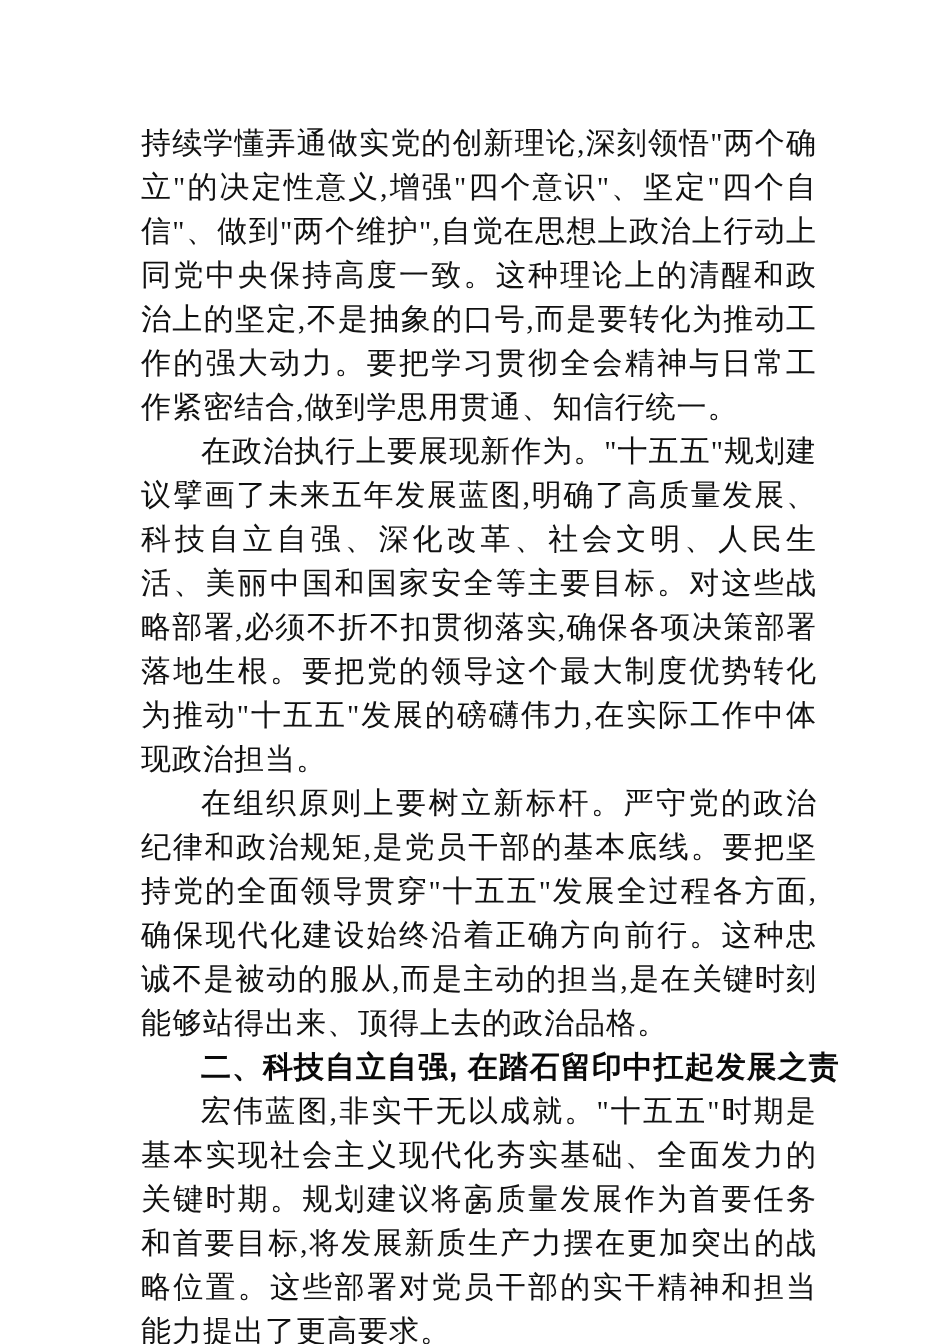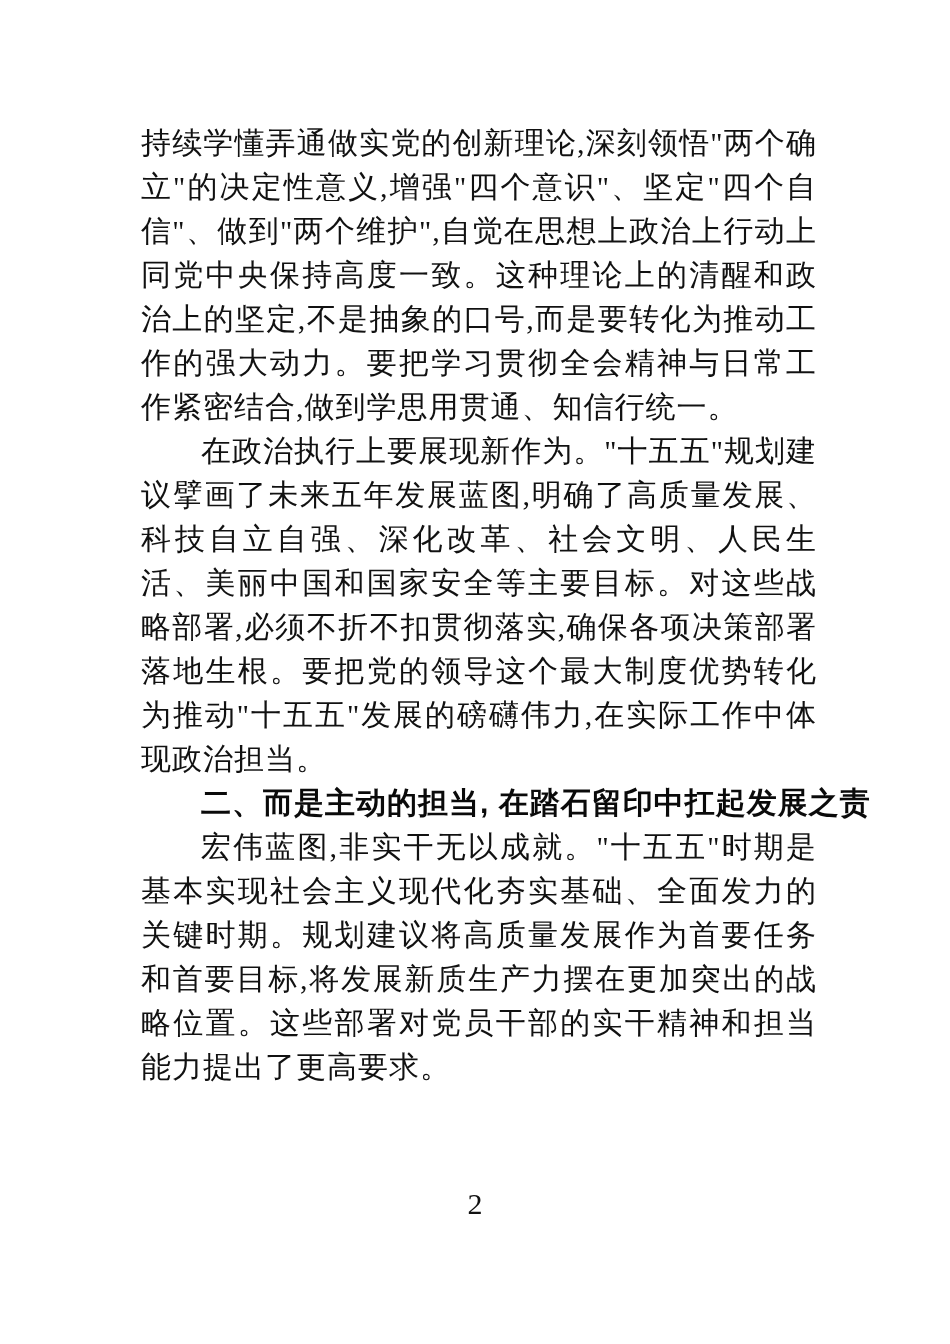--- a/index.html
+++ b/index.html
@@ -58,17 +58,18 @@
     color: #111111;
   }
 </style>
 </head>
 <body>
 
 <div class="page">
   <div class="content">
     <p>持续学懂弄通做实党的创新理论,深刻领悟"两个确立"的决定性意义,增强"四个意识"、坚定"四个自信"、做到"两个维护",自觉在思想上政治上行动上同党中央保持高度一致。这种理论上的清醒和政治上的坚定,不是抽象的口号,而是要转化为推动工作的强大动力。要把学习贯彻全会精神与日常工作紧密结合,做到学思用贯通、知信行统一。</p>
     <p class="indent">在政治执行上要展现新作为。"十五五"规划建议擘画了未来五年发展蓝图,明确了高质量发展、科技自立自强、深化改革、社会文明、人民生活、美丽中国和国家安全等主要目标。对这些战略部署,必须不折不扣贯彻落实,确保各项决策部署落地生根。要把党的领导这个最大制度优势转化为推动"十五五"发展的磅礴伟力,在实际工作中体现政治担当。</p>
-    <h2 class="section-heading">二、而是主动的担当, 在踏石留印中扛起发展之责</h2>
+    <p class="indent">在组织原则上要树立新标杆。严守党的政治纪律和政治规矩,是党员干部的基本底线。要把坚持党的全面领导贯穿"十五五"发展全过程各方面,确保现代化建设始终沿着正确方向前行。这种忠诚不是被动的服从,而是主动的担当,是在关键时刻能够站得出来、顶得上去的政治品格。</p>
+    <h2 class="section-heading">二、科技自立自强, 在踏石留印中扛起发展之责</h2>
     <p class="indent">宏伟蓝图,非实干无以成就。"十五五"时期是基本实现社会主义现代化夯实基础、全面发力的关键时期。规划建议将高质量发展作为首要任务和首要目标,将发展新质生产力摆在更加突出的战略位置。这些部署对党员干部的实干精神和担当能力提出了更高要求。</p>
   </div>
   <div class="page-number">2</div>
 </div>
 
 </body></html>

